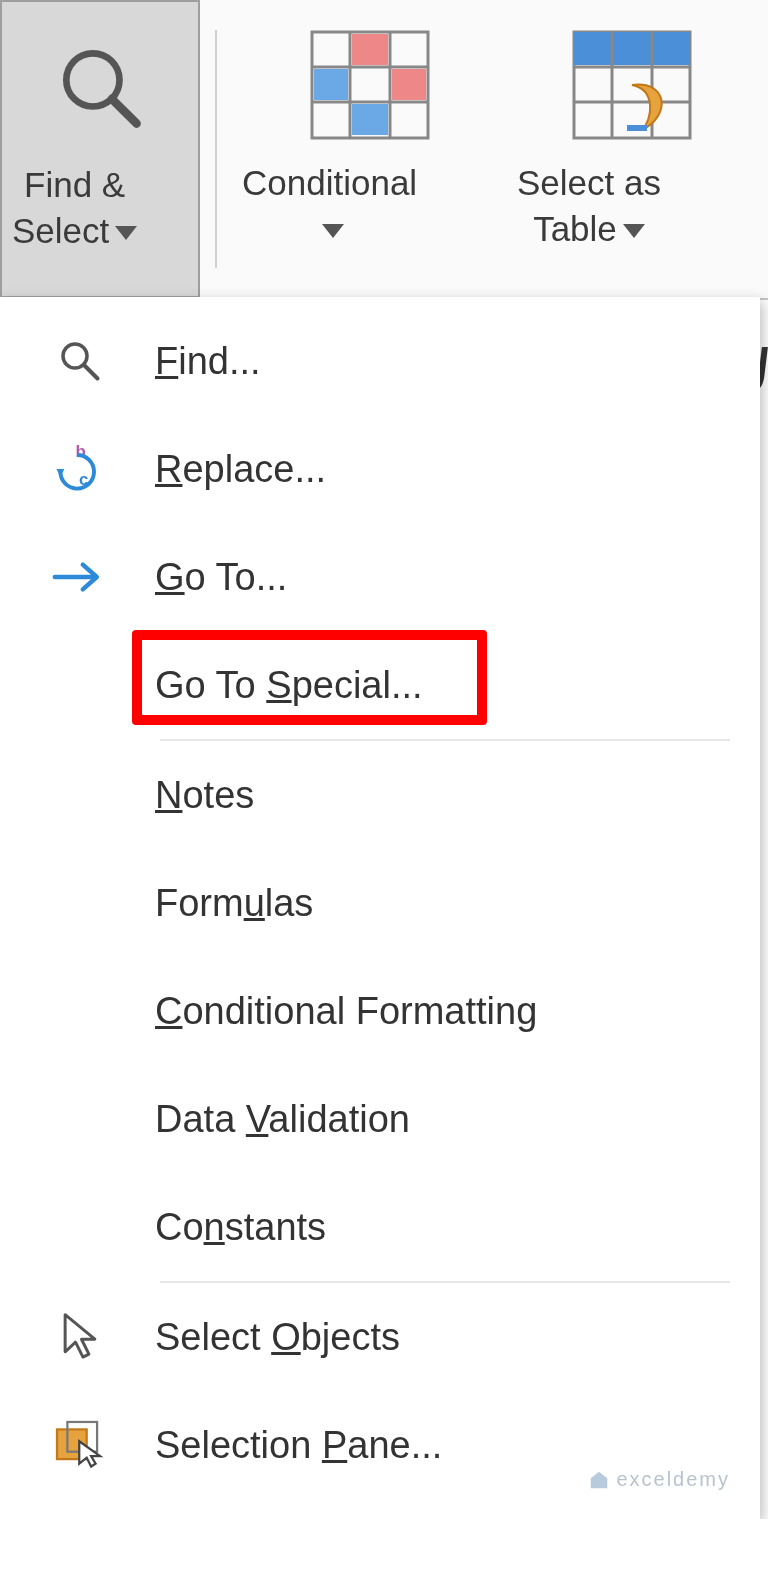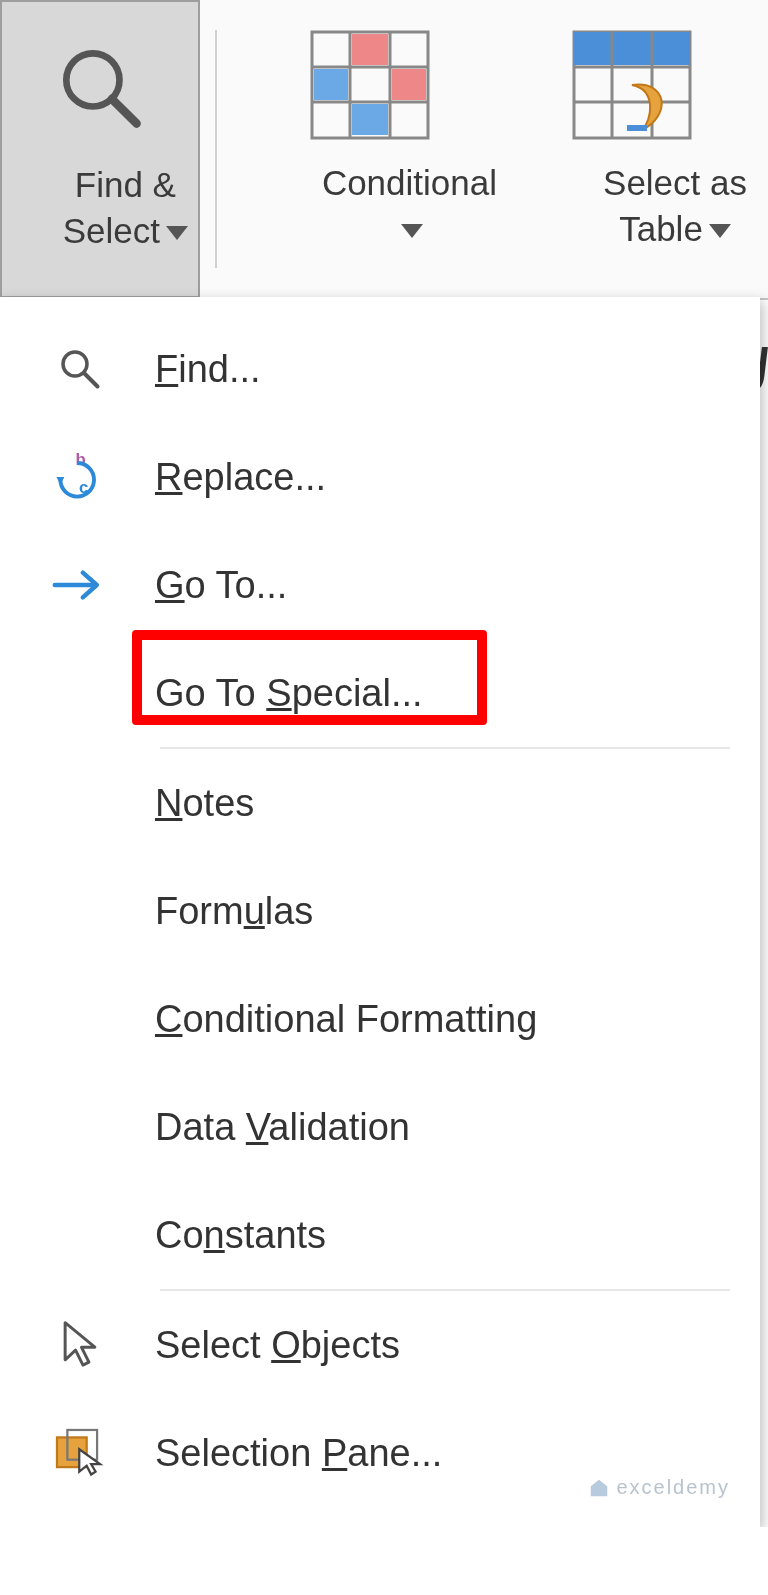--- a/index.html
+++ b/index.html
@@ -11,21 +11,21 @@
   }
   .ribbon {
     display: flex;
     height: 300px;
     border-bottom: 2px solid #c5c5c5;
     background: #fafafa;
   }
   .ribbon-btn {
     display: flex;
     flex-direction: column;
-    align-items: flex-end;
+    align-items: flex-start;
     justify-content: flex-start;
     padding: 15px 10px 0 10px;
     text-align: center;
     color: #3a3a3a;
     font-size: 35px;
     line-height: 1.3;
   }
   .ribbon-btn.find-select {
     background: #d8d8d8;
     border: 2px solid #9e9e9e;
@@ -57,21 +57,21 @@
     vertical-align: middle;
     margin-left: 6px;
   }
 
   .dropdown {
     position: relative;
     margin-top: -3px;
     width: 760px;
     background: #fff;
     box-shadow: 3px 4px 12px rgba(0,0,0,0.25);
-    padding: 18px 0 20px 0;
+    padding: 10px 0 20px 0;
     z-index: 5;
   }
   .menu-item {
     display: flex;
     align-items: center;
     height: 108px;
     font-size: 38px;
     color: #333;
     padding-left: 40px;
     cursor: pointer;

